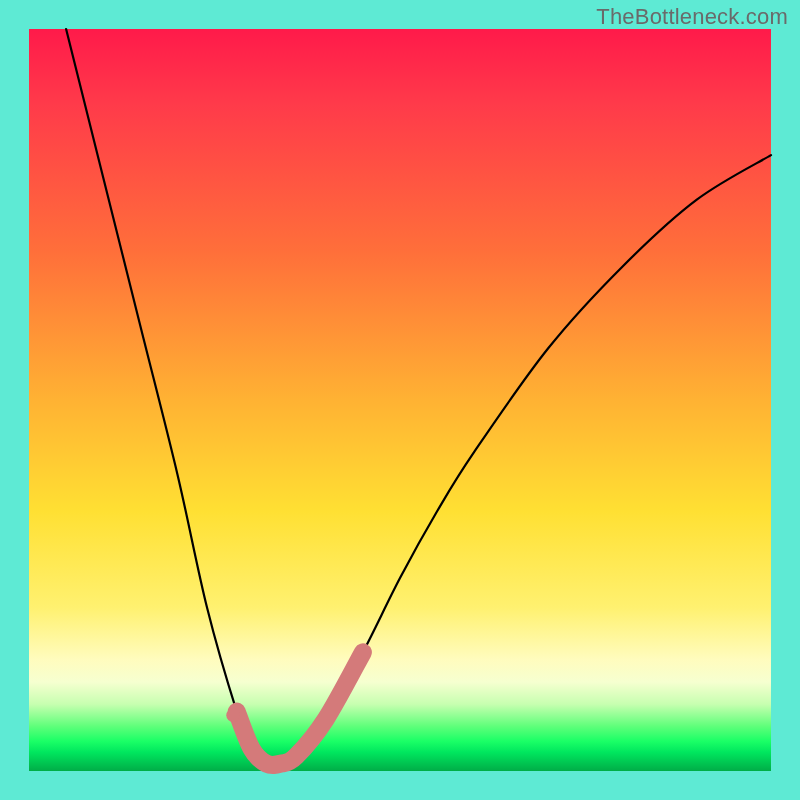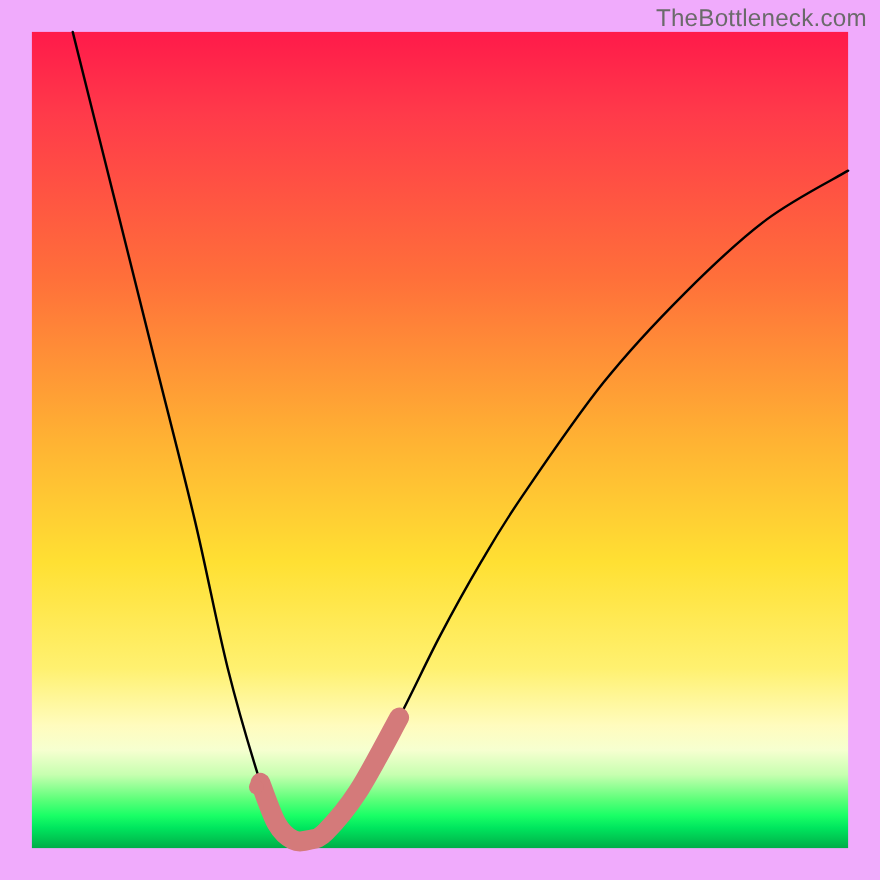--- a/index.html
+++ b/index.html
@@ -10,21 +10,21 @@
     background: #000;
     font-family: Arial, Helvetica, sans-serif;
     overflow: hidden;
   }
   .frame {
     position: absolute;
     left: 0;
     top: 0;
     width: 800px;
     height: 800px;
-    background: #f0abfc;
+    background: #5eead4;
   }
   .plot {
     position: absolute;
     left: 29px;
     top: 29px;
     width: 742px;
     height: 742px;
     
     background: linear-gradient(
       to bottom,

